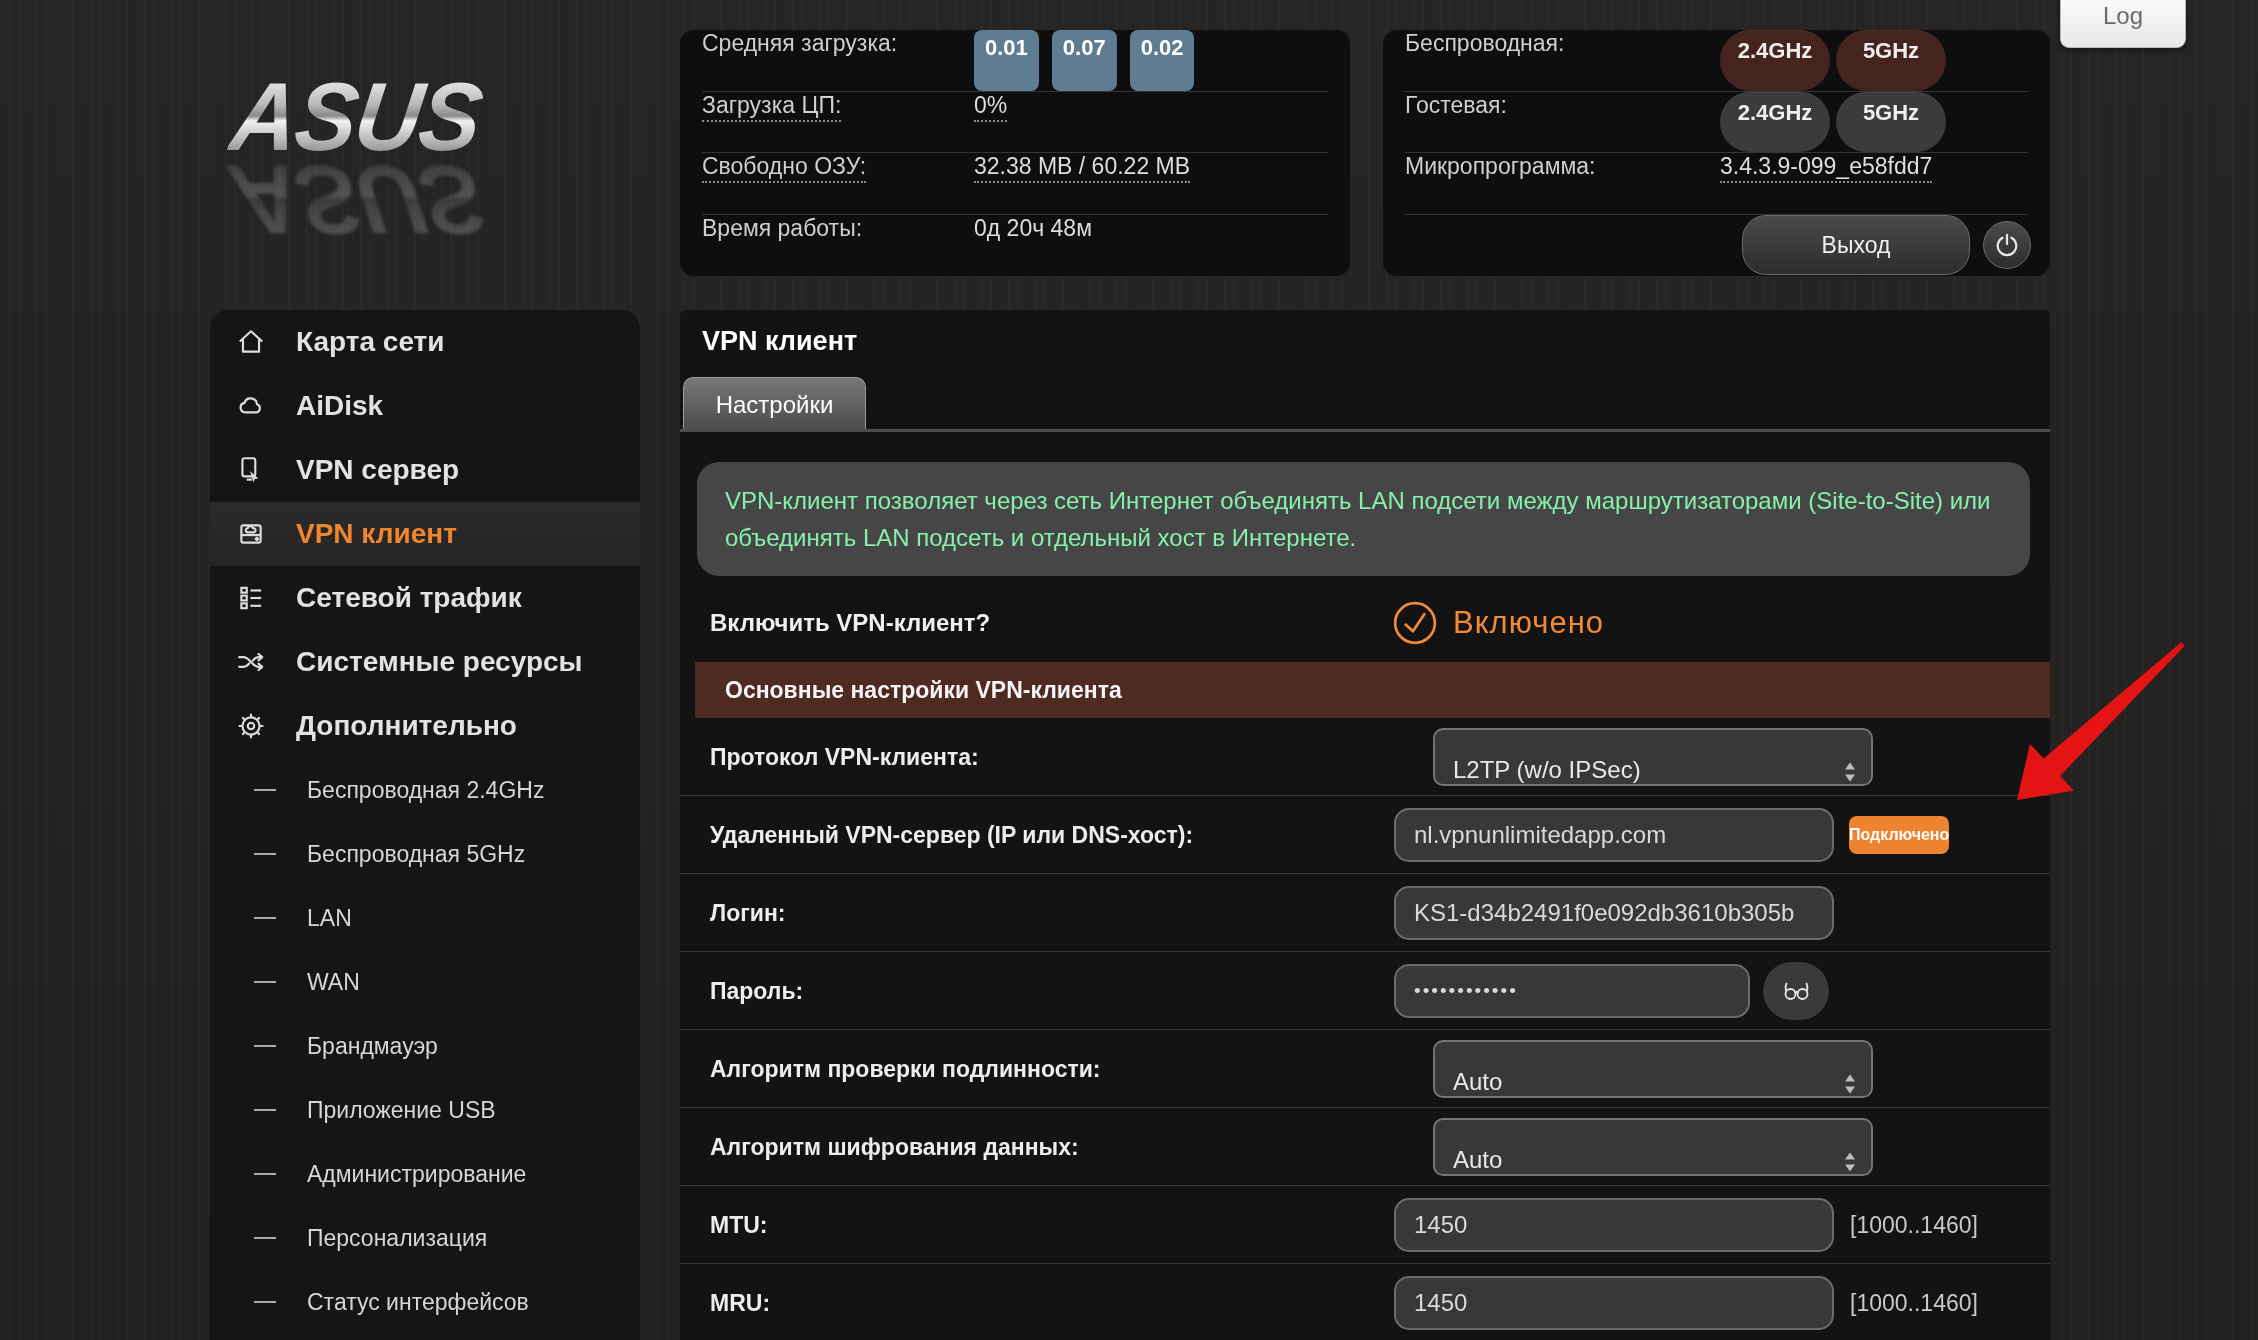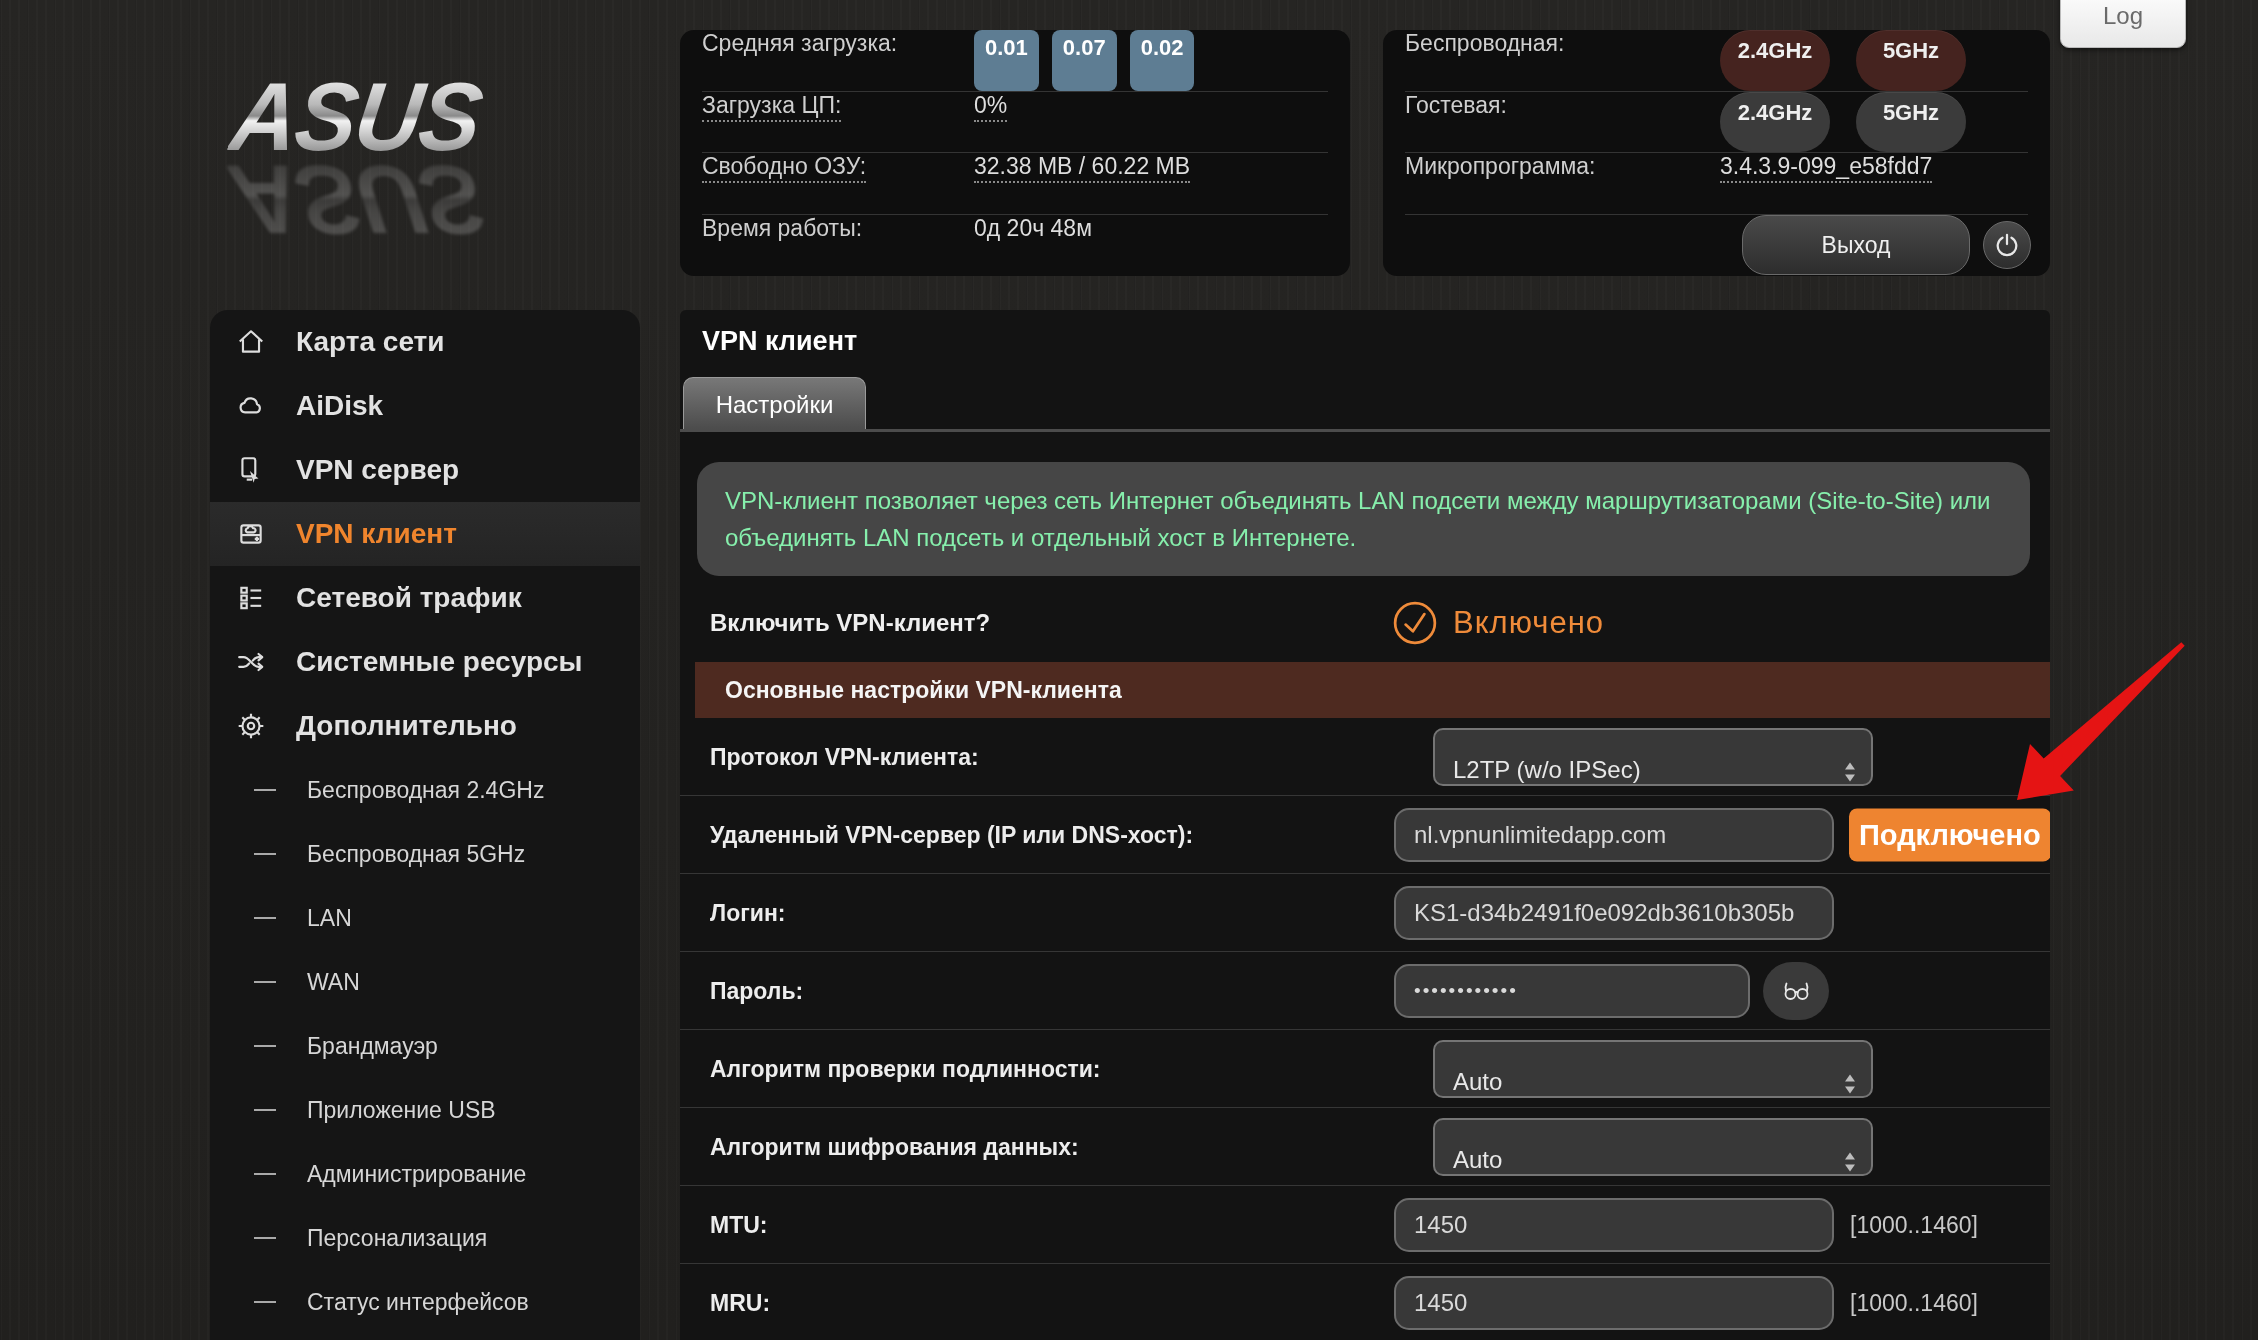--- a/index.html
+++ b/index.html
@@ -52,21 +52,21 @@
   .card-row:last-child { border-bottom:none; }
   .card-label { font-size:23px; color:#cfcfcf; flex:0 0 272px; }
   .radio-card .card-label { flex:0 0 315px; }
   .dotted { border-bottom:2px dotted #8a8a8a; padding-bottom:2px; cursor:pointer; }
   .card-value { font-size:23px; color:#dedede; }
   .load-badges { display:flex; gap:13px; }
   .load-badge {
     background:#5e7d93; color:#fff; font-weight:bold; font-size:22px;
     border-radius:8px; padding:5px 11px;
   }
-  .pill-group { display:flex; gap:26px; }
+  .pill-group { display:flex; gap:6px; }
   .pill {
     min-width:110px; text-align:center; padding:8px 0;
     border-radius:999px; font-size:22px; font-weight:bold; color:#efefef; cursor:pointer;
   }
   .pill-band  { background:#45231f; box-shadow:inset 0 1px 0 rgba(255,255,255,.06); }
   .pill-guest { background:#3b3b3b; box-shadow:inset 0 1px 0 rgba(255,255,255,.07); }
   .logout-btn {
     position:absolute; left:337px; top:50%; transform:translateY(-50%);
     width:228px; height:60px; border-radius:24px;
     background:linear-gradient(180deg,#4a4a4a,#2d2d2d);
@@ -136,21 +136,21 @@
     position:absolute; left:714px; top:50%; transform:translateY(-50%);
     width:440px; height:54px; background:#383838;
     border:2px solid #6c6c6c; border-radius:15px;
     color:#d9d9d9; font-size:24px; padding:0 18px;
     font-family:"Liberation Sans", sans-serif; outline:none;
   }
   .text-input.pw { width:356px; font-size:19px; letter-spacing:2px; }
   .status-btn {
     position:absolute; left:1169px; top:50%; transform:translateY(-50%);
     background:#ee8430; border-radius:8px; border:none;
-    font-size:29px; font-weight:bold; color:#fff; padding:10px 10px; cursor:pointer;
+    font-size:16px; font-weight:bold; color:#fff; padding:10px 0; cursor:pointer;
   }
   .glasses-btn {
     position:absolute; left:1083px; top:50%; transform:translateY(-50%);
     width:66px; height:58px; border-radius:30px; background:#3a3a3a; border:none;
     display:flex; align-items:center; justify-content:center; cursor:pointer;
   }
   .range-hint { position:absolute; left:1170px; top:50%; transform:translateY(-50%); font-size:23px; color:#c9c9c9; }
 
   .red-arrow { position:absolute; left:2005px; top:638px; pointer-events:none; }
 

